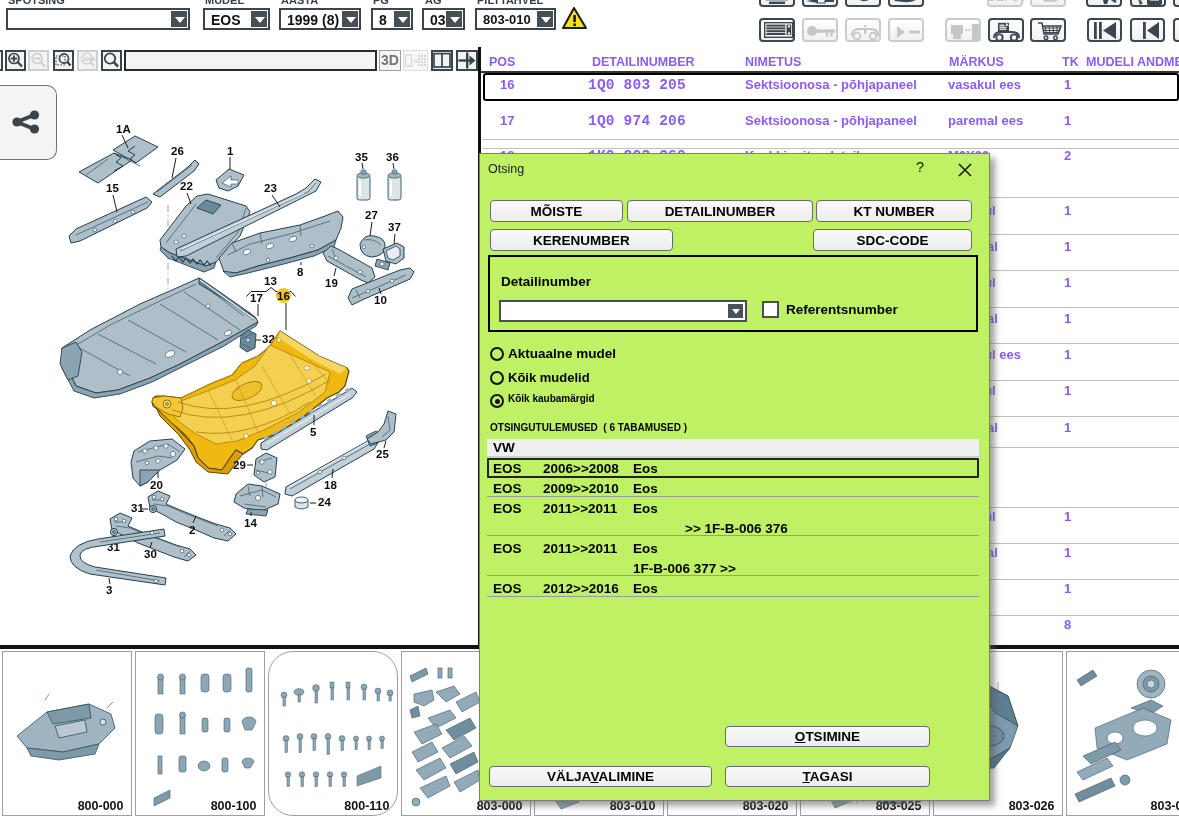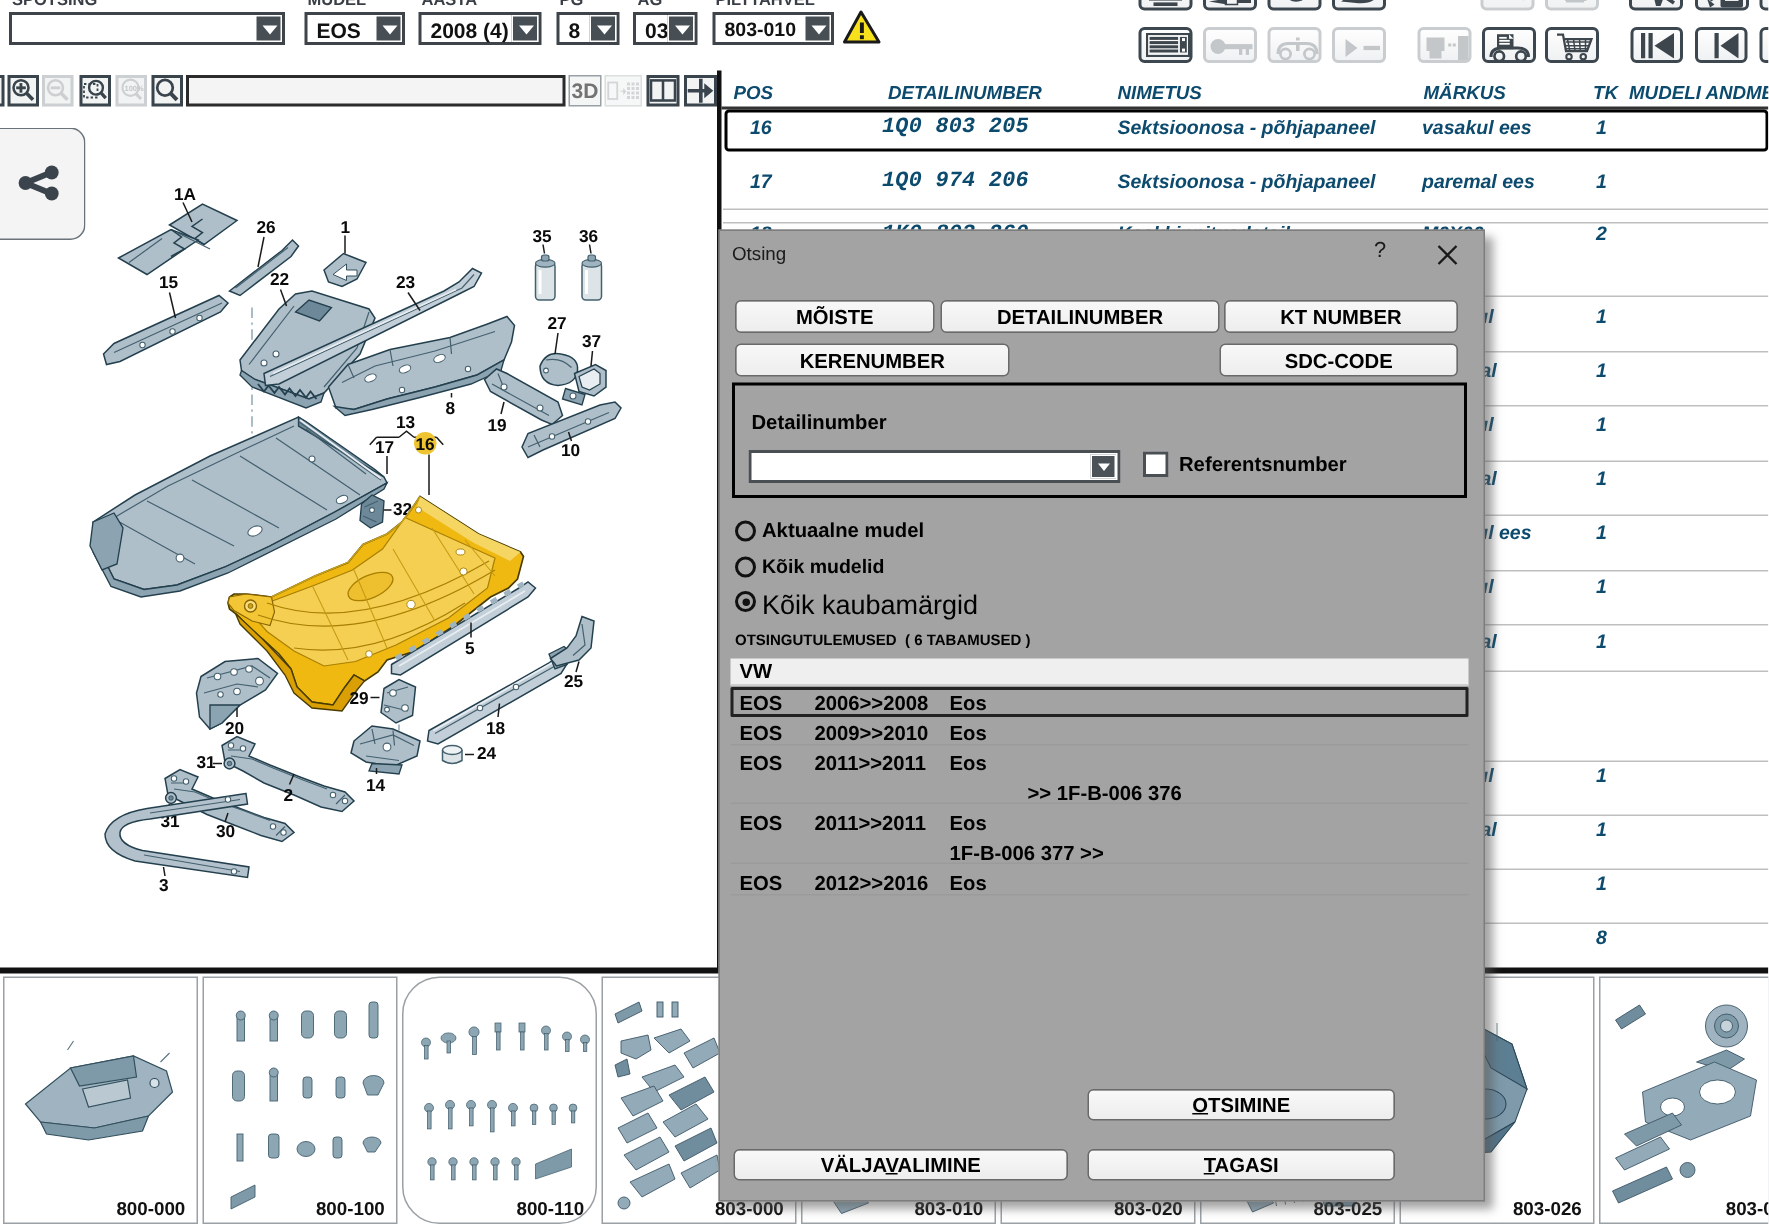--- a/index.html
+++ b/index.html
@@ -15,21 +15,21 @@
   border:1px solid #fff; }
 .combo .arr:after { content:""; position:absolute; left:4px; top:6px; width:0; height:0;
   border-left:5px solid transparent; border-right:5px solid transparent; border-top:6px solid #fff; }
 .tbtn { position:absolute; border:2px solid #3d474f; border-radius:4px;
   background:linear-gradient(#fefefe,#f0f1f2); }
 .tbtn.dis { border-color:#c9cdd0; }
 .zbtn { position:absolute; width:21px; height:21px; top:50px; border:2px solid #39444d;
   background:#f2f3f3; }
 .zbtn.dis { border-color:#cdd0d2; }
 .sep { position:absolute; background:#bfbfbf; height:1px; }
-.rowtxt { position:absolute; font-weight:bold; font-size:13px; color:#0c4a6e; white-space:nowrap;font-style:italic; }
+.rowtxt { position:absolute; font-weight:bold; font-size:13px; color:#8b5cf6; white-space:nowrap; }
 .mono { font-family:"Liberation Mono", monospace; font-weight:bold; font-size:14.5px; letter-spacing:0.2px; }
 .thumb { position:absolute; top:651px; height:165px; width:130px; border:1px solid #9aa0a4;
   background:#fff; }
 .thumb .tl { position:absolute; right:7px; bottom:2px; font-size:12.5px; font-weight:bold; color:#111; white-space:nowrap; }
 .dlgbtn { position:absolute; border:1px solid #6a6a6a; border-radius:4px;
   background:linear-gradient(#f8f8f8,#ededed); font-weight:bold; font-size:13.5px; color:#000;
   text-align:center; }
 </style>
 </head>
 <body>
@@ -43,21 +43,21 @@
 <div class="lbl" style="left:477px; top:-6px;">PILTTAHVEL</div>
 
 <div class="combo" style="left:6px; top:8px; width:184px;">
       <span class="arr"></span>
     </div>
 <div class="combo" style="left:203px; top:8px; width:67px;">
       <span class="txt">EOS</span>
       <span class="arr"></span>
     </div>
 <div class="combo" style="left:279px; top:8px; width:82px;">
-      <span class="txt">2008 (4)</span>
+      <span class="txt">1999 (8)</span>
       <span class="arr"></span>
     </div>
 <div class="combo" style="left:371px; top:8px; width:42px;">
       <span class="txt">8</span>
       <span class="arr"></span>
     </div>
 <div class="combo" style="left:422px; top:8px; width:43px;">
       <span class="txt">03</span>
       <span class="arr"></span>
     </div>
@@ -813,21 +813,21 @@
       </div>
   <div class="tbtn" style="left:1130px; top:18px; width:35px; height:24px;">
     <svg width="28" height="17" style="position:absolute;left:3px;top:2px;" viewBox="0 0 28 17">
       <rect x="8" y="0" width="2.8" height="17" fill="#3d464d"></rect>
       <path d="M24 0 L24 17 L12 8.5 Z" fill="#3d464d"></path>
         </svg>
       </div>
   <div class="tbtn" style="left:1172.5px; top:18px; width:20px; height:24px;"></div>
 </div>
 
-<div id="dialogx" class="abs" style="left:479px; top:153px; width:511px; height:648px; background:#a3a3a3;
+<div id="dialogx" class="abs" style="left:479px; top:153px; width:511px; height:648px; background:#bef264;
   border:1px solid #7d7d7d; box-shadow:5px 5px 6px rgba(90,90,90,0.55);">
   <div class="abs" style="left:8px; top:8px; font-size:12.5px; color:#1a1a1a;">Otsing</div>
   <div class="abs" style="left:436px; top:5px; font-size:14.5px; color:#1a1a1a;">?</div>
   <svg class="abs" style="left:478px; top:9px;" width="14" height="14" viewBox="0 0 14 14">
     <path d="M1 1 L13 13 M13 1 L1 13" stroke="#1a1a1a" stroke-width="1.6"></path>
       </svg>
 
   <div class="dlgbtn" style="left:10px; top:46px; width:133px; height:22px; line-height:21px;">MÕISTE</div>
   <div class="dlgbtn" style="left:147px; top:46px; width:186px; height:22px; line-height:21px;">DETAILINUMBER</div>
   <div class="dlgbtn" style="left:336px; top:46px; width:156px; height:22px; line-height:21px;">KT NUMBER</div>
@@ -842,21 +842,21 @@
   </div>
   <div class="abs" style="left:282px; top:147px; width:17px; height:17px; border:2px solid #4a4f54; background:#fff;"></div>
   <div class="abs" style="left:306px; top:148px; font-weight:bold; font-size:13.5px;">Referentsnumber</div>
 
   <div class="abs" style="left:10px; top:193px; width:14px; height:14px; border:2px solid #111; border-radius:50%;"></div>
   <div class="abs" style="left:28px; top:192px; font-weight:bold; font-size:13.5px;">Aktuaalne mudel</div>
   <div class="abs" style="left:10px; top:217px; width:14px; height:14px; border:2px solid #111; border-radius:50%;"></div>
   <div class="abs" style="left:28px; top:216px; font-weight:bold; font-size:13px;">Kõik mudelid</div>
   <div class="abs" style="left:10px; top:240px; width:14px; height:14px; border:2px solid #111; border-radius:50%;"></div>
   <div class="abs" style="left:14.5px; top:244.5px; width:5px; height:5px; background:#111; border-radius:50%;"></div>
-  <div class="abs" style="left:28px; top:239px; font-weight:normal; font-size:18px;">Kõik kaubamärgid</div>
+  <div class="abs" style="left:28px; top:239px; font-weight:bold; font-size:10px;">Kõik kaubamärgid</div>
 
   <div class="abs" style="left:10px; top:268px; font-weight:bold; font-size:10px;">OTSINGUTULEMUSED&nbsp; ( 6 TABAMUSED )</div>
 
   <div class="abs" style="left:7px; top:285px; width:492px; height:18px; background:#efefef; border-bottom:1px solid #cfcfcf;"></div>
   <div class="abs" style="left:13px; top:286px; font-weight:bold; font-size:13.5px;">VW</div>
 
   <div class="abs" style="left:7px; top:304px; width:492px; height:20px; border:2px solid #222; border-radius:1px;"></div>
   <div class="abs" style="left:13px; top:307px; font-weight:bold; font-size:13.5px;">EOS</div>
   <div class="abs" style="left:63px; top:307px; font-weight:bold; font-size:13.5px;">2006&gt;&gt;2008</div>
   <div class="abs" style="left:153px; top:307px; font-weight:bold; font-size:13.5px;">Eos</div>

